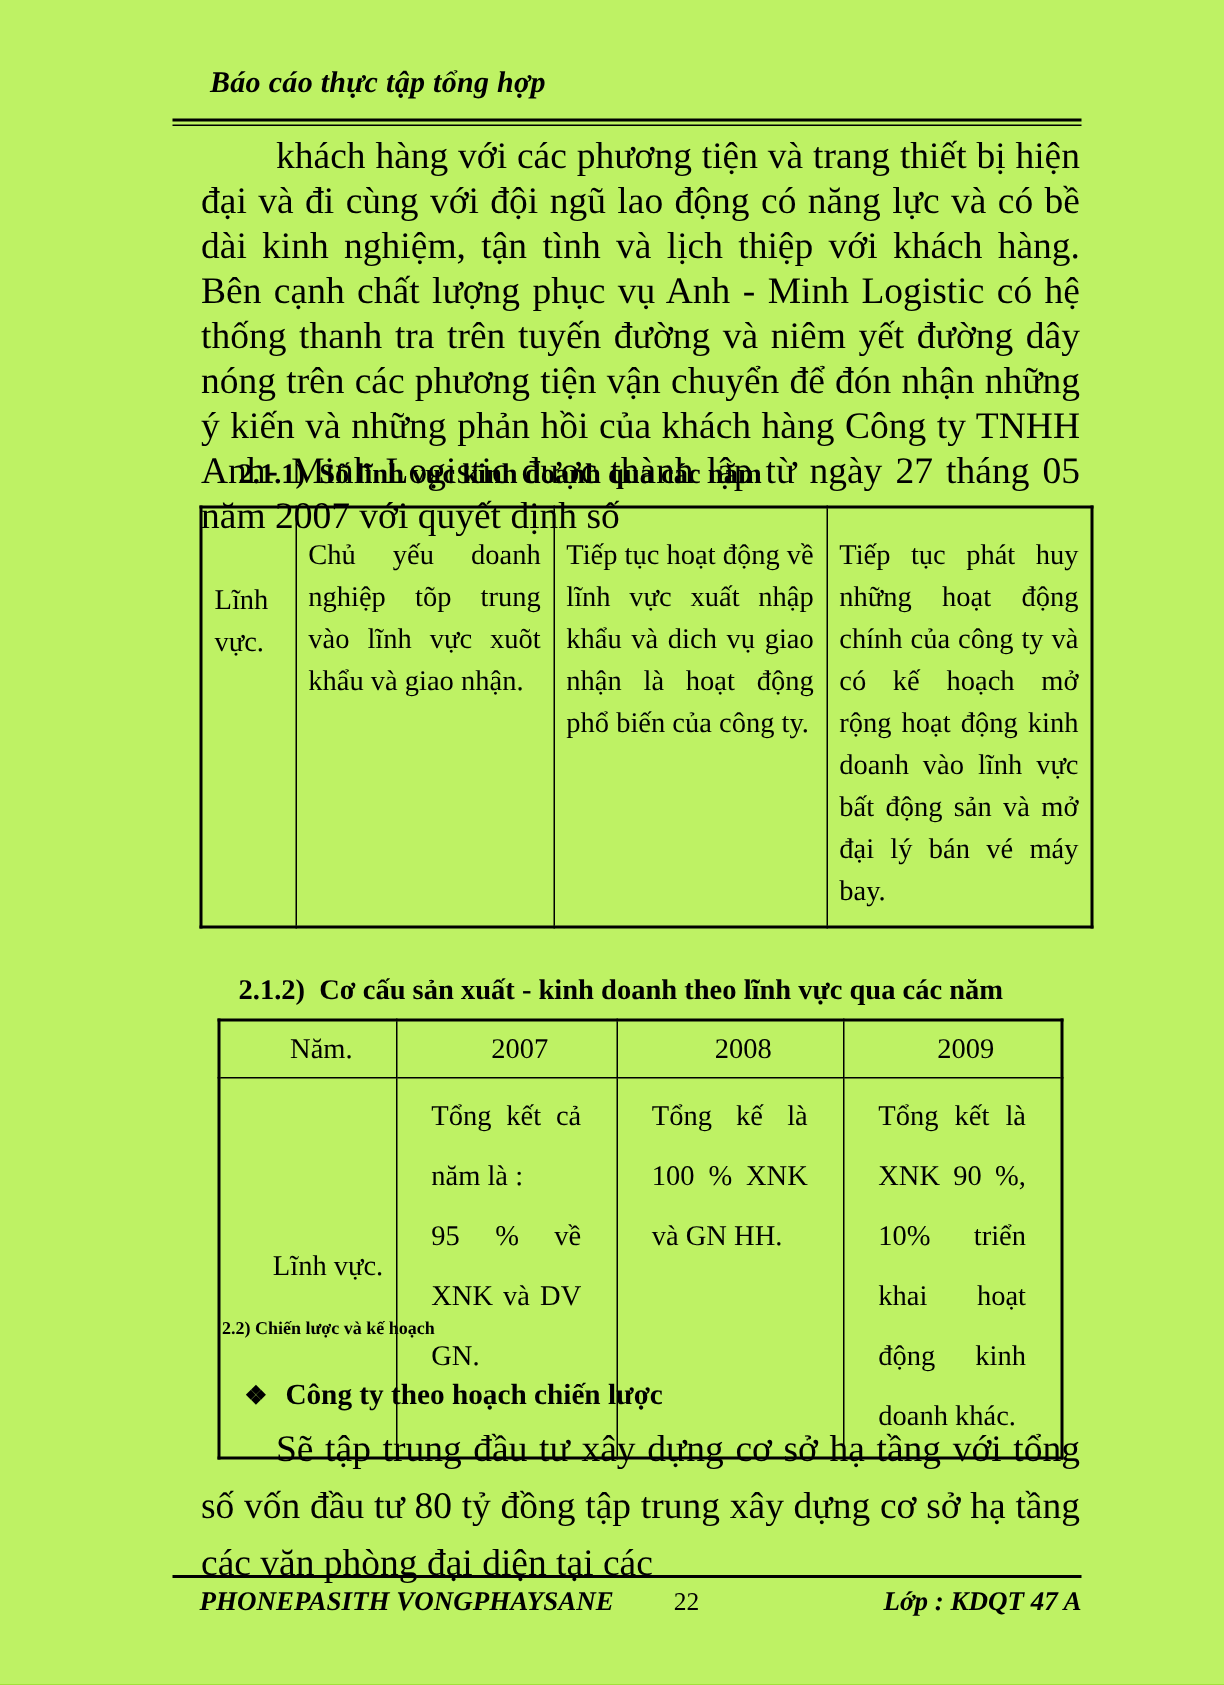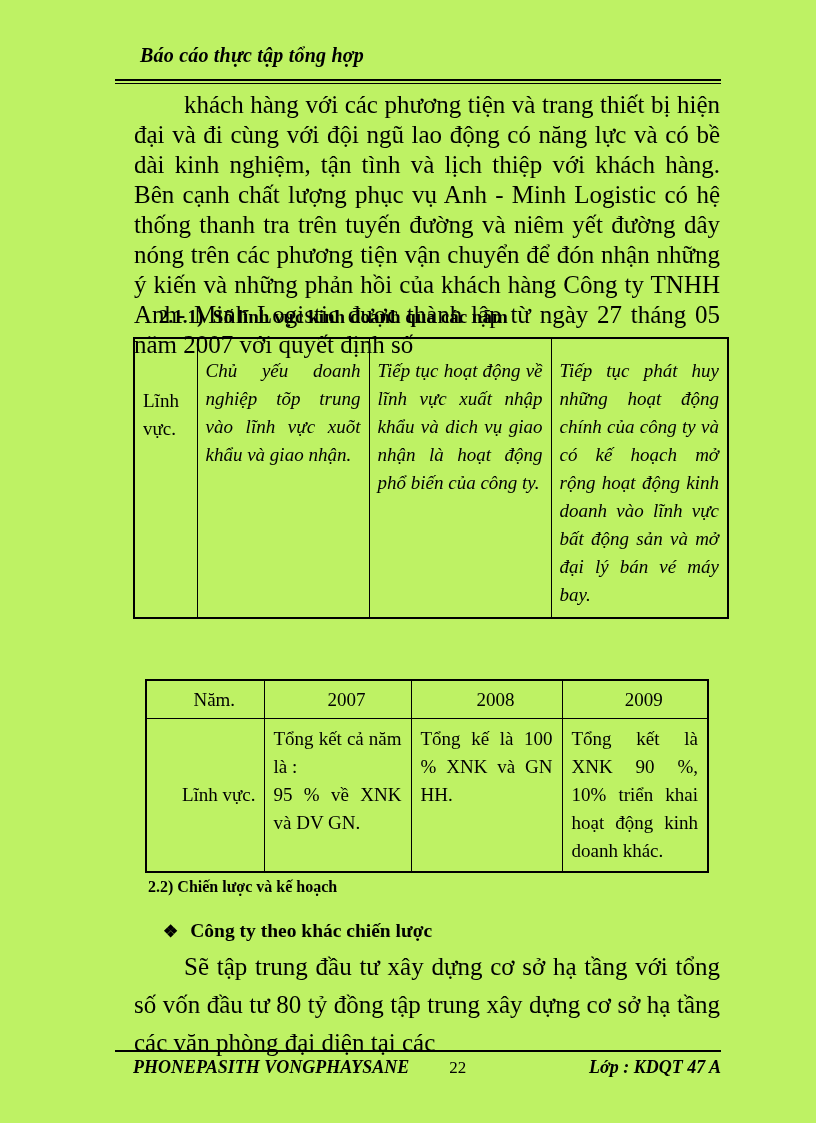--- a/index.html
+++ b/index.html
@@ -56,21 +56,21 @@
     line-height: 38px;
   }
   .sec-heading {
     position: absolute;
     font-size: 19px;
     font-weight: bold;
     white-space: pre-wrap;
   }
   .h-211 { left: 159px; top: 306px; }
   .h-212 { left: 159px; top: 650px; }
-  .h-22  { left: 148px; top: 878px; font-size: 16px; }
+  .h-22  { left: 148px; top: 878px; font-size: 12px; }
   .bullet-line {
     position: absolute;
     left: 163px;
     top: 920px;
     font-size: 19.5px;
     font-weight: bold;
     display: flex;
     align-items: baseline;
     gap: 12px;
   }
@@ -94,30 +94,29 @@
     vertical-align: middle;
     font-weight: normal;
   }
   .table-1 td.hdr { height: 40px; }
   .table-2 td.hdr { height: 35px; padding-left: 19px; }
   .table-1 td.body-cell {
     height: 238px;
     padding: 18px 8px 8px 8px;
     line-height: 28px;
     text-align: justify;
-    font-style: italic;
   }
   .table-1 td.label-cell {
     padding: 48px 4px 4px 8px;
     line-height: 28px;
   }
   .table-2 td.body-cell {
     height: 140px;
-    padding: 6px 9px;
-    line-height: 28px;
+    padding: 6px 23px;
+    line-height: 40px;
     text-align: justify;
     white-space: pre-line;
     margin-top: 18px;
   }
   .table-2 td.label-cell {
     vertical-align: middle;
     text-align: right;
     padding-right: 8px;
   }
   
@@ -170,20 +169,21 @@
     <tbody>
       <tr>
         <td class="label-cell">Lĩnh vực.</td>
         <td class="body-cell">Chủ yếu doanh nghiệp tõp trung vào lĩnh vực xuõt khẩu và giao nhận.</td>
         <td class="body-cell">Tiếp tục hoạt động về lĩnh vực xuất nhập khẩu và dich vụ giao nhận là hoạt động phổ biến của công ty.</td>
         <td class="body-cell">Tiếp tục phát huy những hoạt động chính của công ty và có kế hoạch mở rộng hoạt động kinh doanh vào lĩnh vực bất động sản và mở đại lý bán vé máy bay.</td>
       </tr>
     </tbody>
   </table>
 
+  <div class="sec-heading h-212">2.1.2)&nbsp; Cơ cấu sản xuất - kinh doanh theo lĩnh vực qua các năm</div>
 
   <table class="doc-table table-2">
     <colgroup>
       <col style="width:118px">
         <col style="width:147px">
         <col style="width:151px">
         <col style="width:146px">
     </colgroup>
     <tbody>
       <tr>
@@ -199,21 +199,21 @@
         <td class="body-cell">Tổng kế là 100 % XNK và GN HH.</td>
         <td class="body-cell">Tổng kết là XNK 90 %, 10% triển khai hoạt động kinh doanh khác.</td>
       </tr>
     </tbody>
   </table>
 
   <div class="sec-heading h-22">2.2) Chiến lược và kế hoạch</div>
 
   <div class="bullet-line">
     <span class="bullet-glyph">❖</span>
-    <span>Công ty theo khác chiến lược</span>
+    <span>Công ty theo hoạch chiến lược</span>
   </div>
 
   <div class="para para-strategy">Sẽ tập trung đầu tư xây dựng cơ sở hạ tầng với tổng số vốn đầu tư 80 tỷ đồng tập trung xây dựng cơ sở hạ tầng các văn phòng đại diện tại các</div>
 
   <div class="footer-rule"></div>
   <div class="footer-row">
     <span class="footer-author">PHONEPASITH VONGPHAYSANE</span>
     <span class="footer-page">22</span>
     <span class="footer-spacer"></span>
     <span class="footer-class">Lớp : KDQT 47 A</span>

